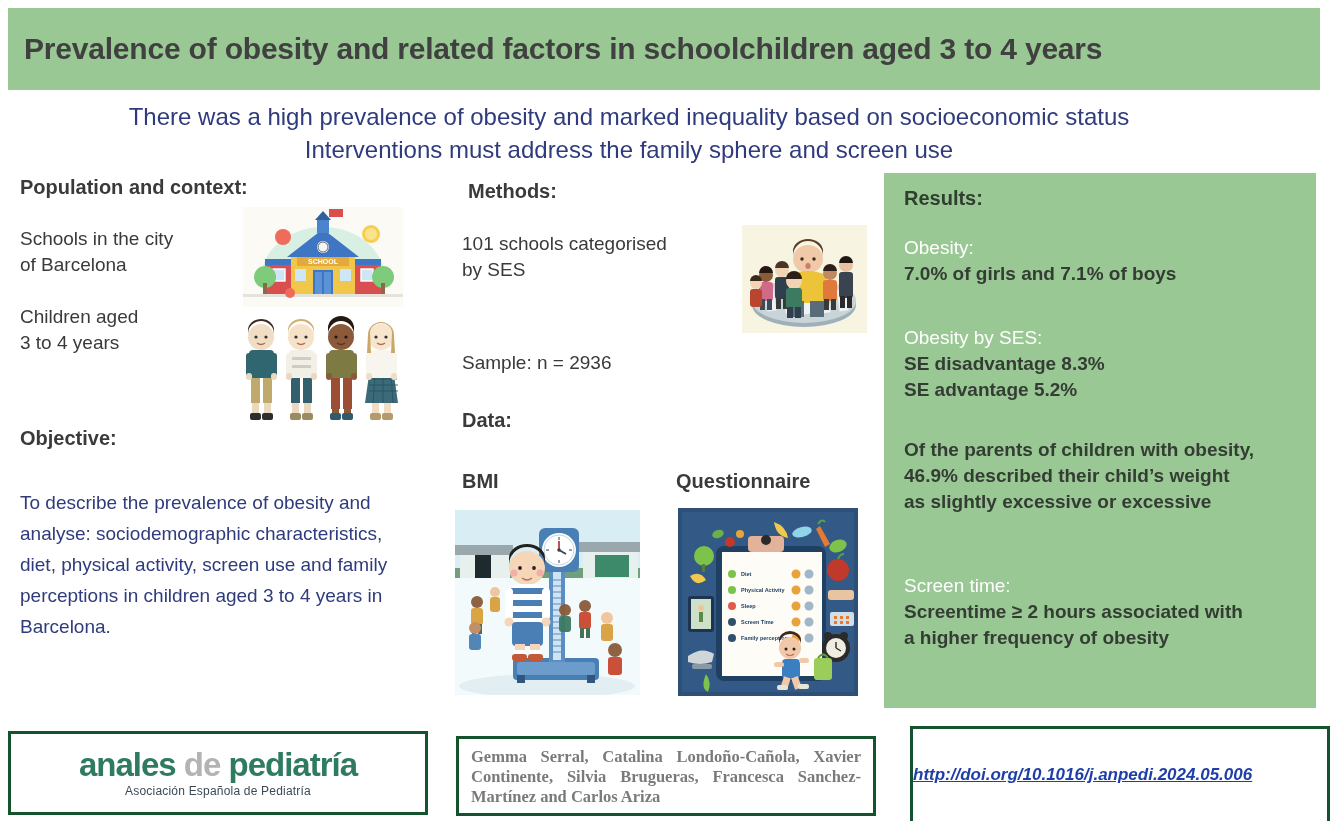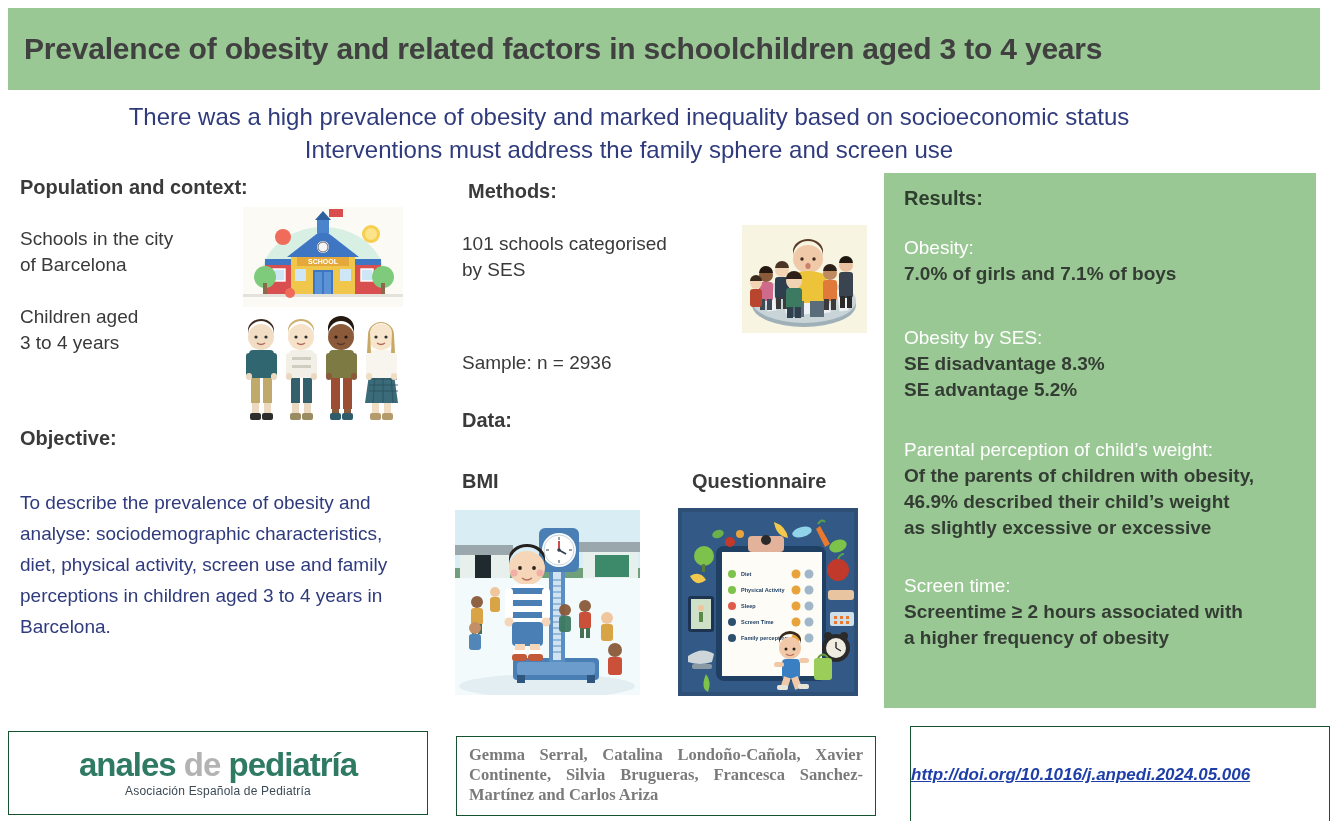--- a/index.html
+++ b/index.html
@@ -35,21 +35,21 @@
   #pop-line-1{left:20px;top:226px;}
   #objective-heading{left:20px;top:427px;}
   #objective-text{left:20px;top:487px;width:395px;}
 
   
   #methods-heading{left:468px;top:180px;}
   #methods-schools{left:462px;top:231px;width:240px;}
   #methods-sample{left:462px;top:350px;}
   #data-heading{left:462px;top:409px;}
   #bmi-label{left:462px;top:470px;}
-  #questionnaire-label{left:692px;top:470px;}
+  #questionnaire-label{left:676px;top:470px;}
 
   
   #results-panel{
     left:884px;top:173px;width:432px;height:535px;background:#9ac894;
   }
   #results-panel .r-head{
     font-size:19px;font-weight:normal;color:#ffffff;line-height:26px;
   }
   #results-panel .r-title{
     font-size:20px;font-weight:bold;color:#2f3f2f;line-height:26px;
@@ -58,21 +58,21 @@
     font-size:19px;font-weight:bold;color:#333d33;line-height:26px;
   }
   .r-group{position:absolute;left:20px;}
   #rg-results{top:12px;}
   #rg-obesity{top:62px;}
   #rg-ses{top:152px;}
   #rg-parental{top:264px;}
   #rg-screen{top:400px;}
 
   
-  .foot-box{border:1px solid #14532d;background:#ffffff;box-sizing:border-box;}
+  .foot-box{border:3px solid #14532d;background:#ffffff;box-sizing:border-box;}
   #logo-box{left:8px;top:731px;width:420px;height:84px;
             display:flex;flex-direction:column;justify-content:center;align-items:center;}
   #logo-wordmark{font-size:33px;font-weight:bold;letter-spacing:-1px;line-height:34px;}
   #logo-wordmark .tealw{color:#2f7a63;}
   #logo-wordmark .grayw{color:#b3b3b3;}
   #logo-subtitle{font-size:12px;color:#3c4a56;margin-top:2px;letter-spacing:0.2px;}
 
   #authors-box{left:456px;top:736px;width:420px;height:80px;padding:8px 12px;}
   #authors-text{
     font-family:"Liberation Serif",serif;font-size:16.5px;font-weight:bold;
@@ -492,21 +492,20 @@
     <div class="r-body">7.0% of girls and 7.1% of boys</div>
   </div>
 
   <div class="r-group" id="rg-ses">
     <div class="r-head">Obesity by SES:</div>
     <div class="r-body">SE disadvantage 8.3%</div>
     <div class="r-body">SE advantage 5.2%</div>
   </div>
 
   <div class="r-group" id="rg-parental">
-    <div class="r-head">Parental perception of child’s weight:</div>
     <div class="r-body">Of the parents of children with obesity,</div>
     <div class="r-body">46.9% described their child’s weight</div>
     <div class="r-body">as slightly excessive or excessive</div>
   </div>
 
   <div class="r-group" id="rg-screen">
     <div class="r-head">Screen time:</div>
     <div class="r-body">Screentime ≥ 2 hours associated with</div>
     <div class="r-body">a higher frequency of obesity</div>
   </div>

